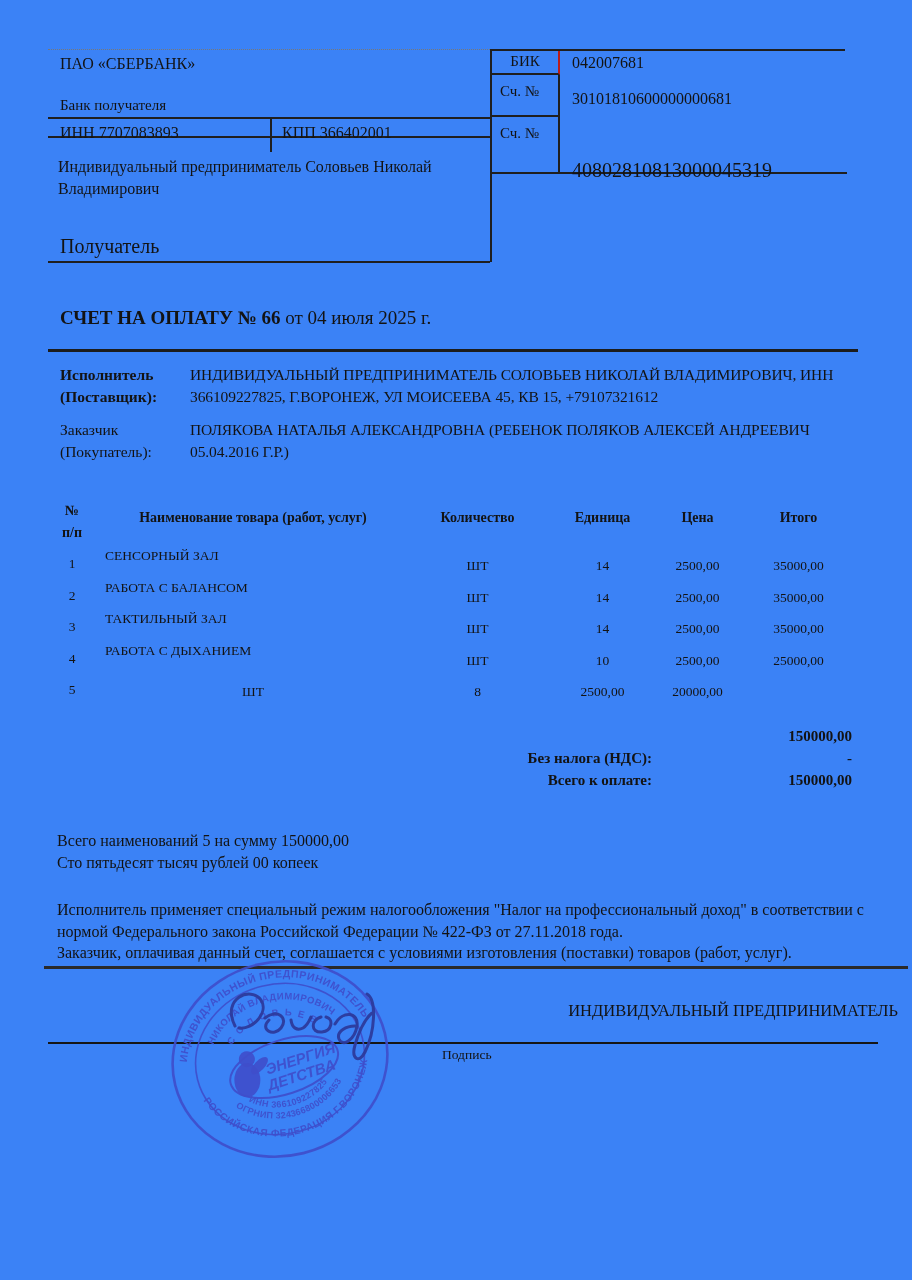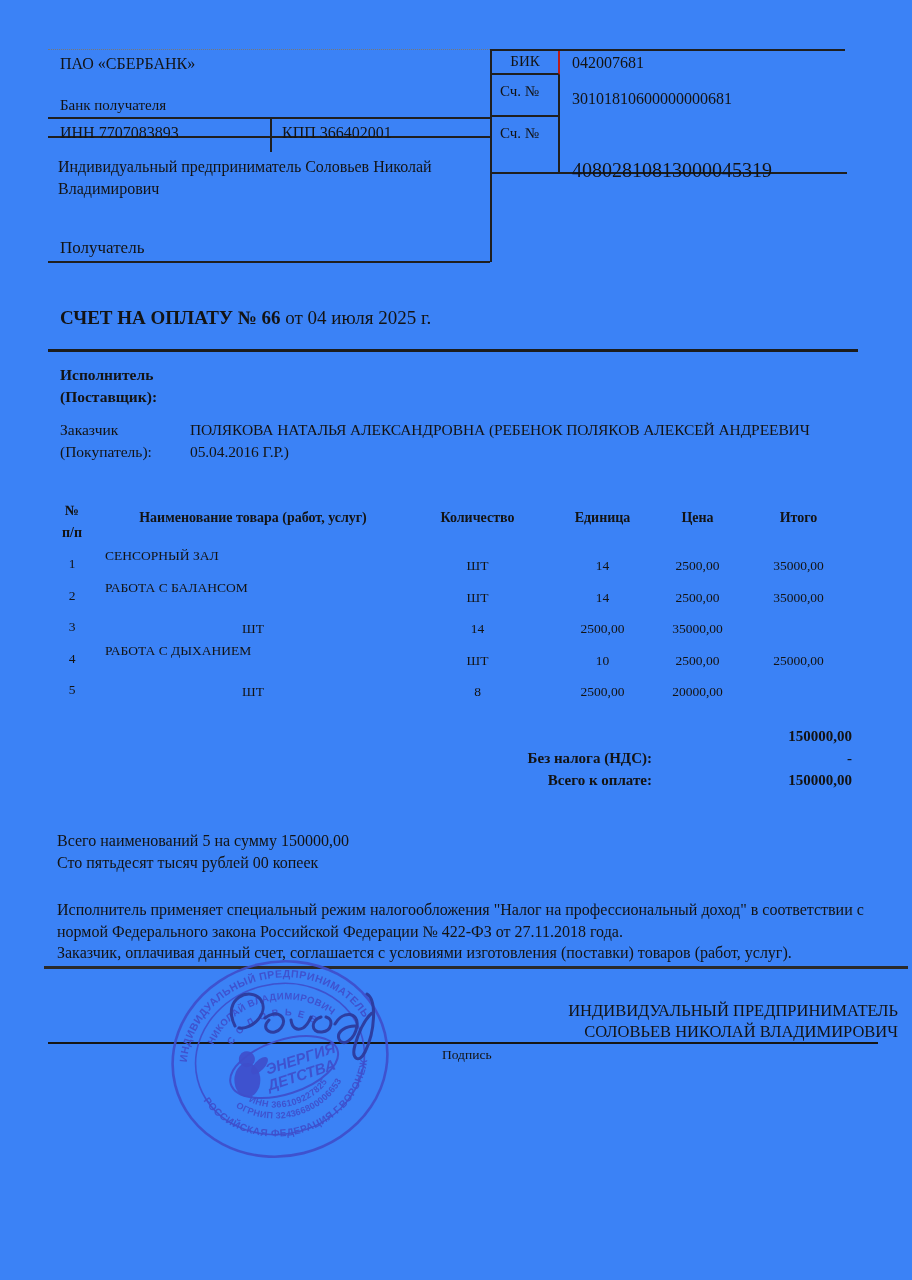--- a/index.html
+++ b/index.html
@@ -11,21 +11,21 @@
   .lb{position:absolute;left:0;top:0;width:442px;height:213px;border-top:1.5px dotted #777;}
   .rowA{position:absolute;left:0;top:0;width:442px;height:69px;border-bottom:2px solid #1f1f1f;}
   .rowB{position:absolute;left:0;top:69px;width:442px;height:19px;border-bottom:2px solid #1f1f1f;}
   .rowC{position:absolute;left:0;top:102px;width:442px;height:111px;border-bottom:2px solid #1f1f1f;}
   .bank-name{position:absolute;left:12px;top:5px;}
   .bank-cap{position:absolute;left:12px;bottom:3px;font-size:15px;}
   .inn{position:absolute;left:12px;top:5px;}
   .kpp{position:absolute;left:234px;top:5px;}
   .vdiv{position:absolute;left:222px;top:0;width:2px;height:33px;background:#1f1f1f;}
   .rc-name{position:absolute;left:10px;top:4px;width:404px;line-height:22px;}
-  .rc-cap{position:absolute;left:12px;bottom:3px;font-size:17px;}
+  .rc-cap{position:absolute;left:12px;bottom:3px;font-size:20px;}
   .rb{position:absolute;left:442px;top:0;width:355px;height:213px;border-left:2px solid #1f1f1f;border-top:2px solid #1f1f1f;}
   .cell-bik{position:absolute;left:0;top:0;width:68px;height:24px;border-right:2px solid #b91c1c;border-bottom:2px solid #1f1f1f;font-size:15px;text-align:center;padding-top:2px;}
   .cell-s1{position:absolute;left:0;top:24px;width:68px;height:42px;border-right:2px solid #1f1f1f;border-bottom:2px solid #1f1f1f;font-size:15px;padding:8px 0 0 8px;}
   .cell-s2{position:absolute;left:0;top:66px;width:68px;height:55px;border-right:2px solid #1f1f1f;font-size:15px;padding:8px 0 0 8px;}
   .rb-rule{position:absolute;left:0;top:121px;width:355px;height:2px;background:#1f1f1f;}
   .v-bik{position:absolute;left:80px;top:3px;}
   .v-corr{position:absolute;left:80px;top:39px;}
   .v-acct{position:absolute;left:80px;top:72px;font-size:20px;margin-top:36px;}
   
   .title{position:absolute;left:60px;top:307px;font-size:19px;}
@@ -95,20 +95,21 @@
     </div>
   </div>
 
   <div class="title"><b>СЧЕТ НА ОПЛАТУ № 66</b><span> от 04 июля 2025 г.</span></div>
   <div class="title-rule"></div>
 
   <div class="plabel" style="top:364px;font-weight:bold;">
     <div>Исполнитель</div>
     <div>(Поставщик):</div>
   </div>
+  <div class="pvalue" style="top:364px;">ИНДИВИДУАЛЬНЫЙ ПРЕДПРИНИМАТЕЛЬ СОЛОВЬЕВ НИКОЛАЙ ВЛАДИМИРОВИЧ, ИНН 366109227825, Г.ВОРОНЕЖ, УЛ МОИСЕЕВА 45, КВ 15, +79107321612</div>
   <div class="plabel" style="top:419px;">
     <div>Заказчик</div>
     <div>(Покупатель):</div>
   </div>
   <div class="pvalue" style="top:419px;">ПОЛЯКОВА НАТАЛЬЯ АЛЕКСАНДРОВНА (РЕБЕНОК ПОЛЯКОВ АЛЕКСЕЙ АНДРЕЕВИЧ 05.04.2016 Г.Р.)</div>
 
   <div class="items">
     <div class="ihead">
       <div class="hc h-num">
         <div>№</div>
@@ -131,20 +132,21 @@
     <div class="irow">
       <div class="c-num">2</div>
       <div class="c-name">РАБОТА С БАЛАНСОМ</div>
       <div class="c-unit">ШТ</div>
       <div class="c-qty">14</div>
       <div class="c-price">2500,00</div>
       <div class="c-sum">35000,00</div>
     </div>
     <div class="irow">
       <div class="c-num">3</div>
+      <div class="c-name">ТАКТИЛЬНЫЙ ЗАЛ</div>
       <div class="c-unit">ШТ</div>
       <div class="c-qty">14</div>
       <div class="c-price">2500,00</div>
       <div class="c-sum">35000,00</div>
     </div>
     <div class="irow">
       <div class="c-num">4</div>
       <div class="c-name">РАБОТА С ДЫХАНИЕМ</div>
       <div class="c-unit">ШТ</div>
       <div class="c-qty">10</div>
@@ -180,21 +182,20 @@
   </div>
 
   <div class="notes">
     <p>Исполнитель применяет специальный режим налогообложения "Налог на профессиональный доход" в соответствии с нормой Федерального закона Российской Федерации № 422-ФЗ от 27.11.2018 года.</p>
     <p>Заказчик, оплачивая данный счет, соглашается с условиями изготовления (поставки) товаров (работ, услуг).</p>
   </div>
   <div class="notes-rule"></div>
 
   <div class="f-name">
     <div>ИНДИВИДУАЛЬНЫЙ ПРЕДПРИНИМАТЕЛЬ</div>
-    <div>СОЛОВЬЕВ НИКОЛАЙ ВЛАДИМИРОВИЧ</div>
   </div>
   <div class="sig-line"></div>
   <div class="podpis">Подпись</div>
 
   <svg class="stamp" viewBox="0 0 234 208">
     <g transform="rotate(-14 117 104)" fill="#3f4ecb" fill-opacity="0.92" stroke="none">
       <defs>
         <path id="pOuterTop" d="M 22,109 A 95,86 0 0 1 212,109"></path>
         <path id="pOuterBot" d="M 28,100 A 89,81 0 0 0 206,100"></path>
         <path id="pMidTop1" d="M 45,107 A 72,62 0 0 1 189,107"></path>

